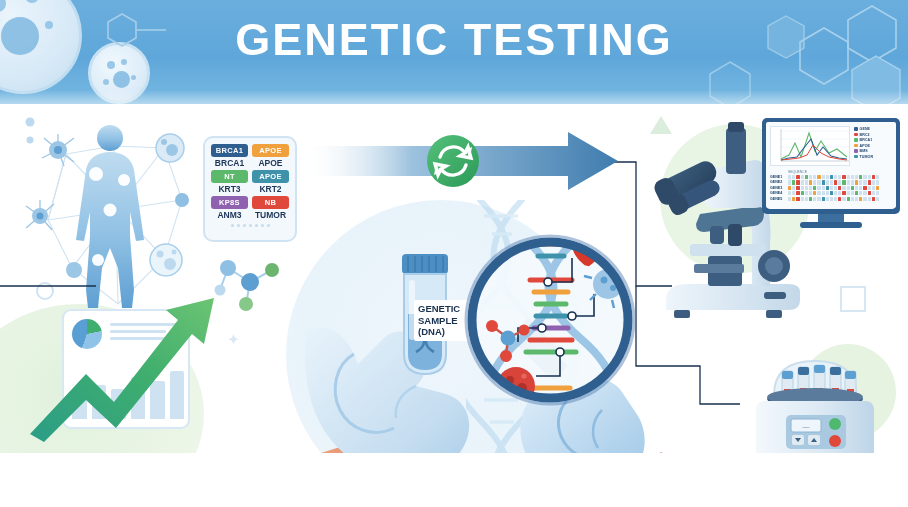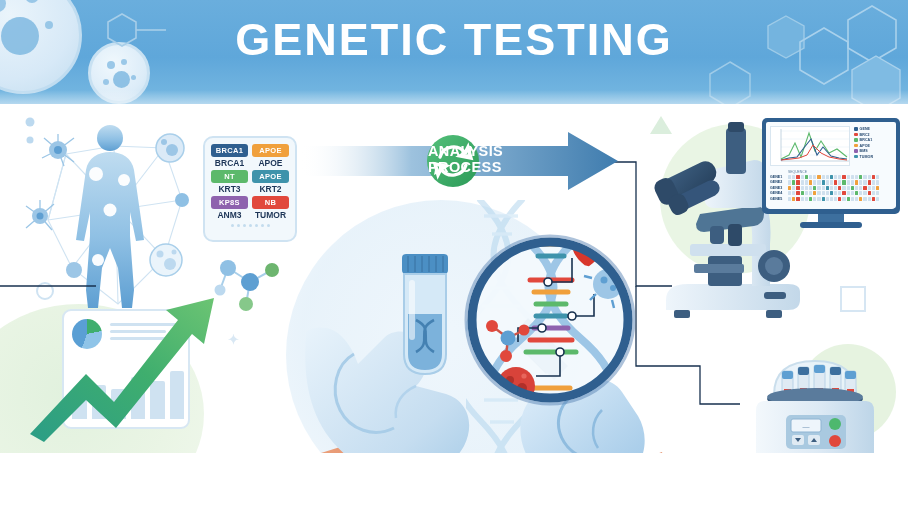--- a/index.html
+++ b/index.html
@@ -330,24 +330,20 @@
                 <stop offset="100%" stop-color="#2c9a58"></stop>
             </linearGradient>
           </defs>
           <circle cx="27" cy="27" r="26" fill="url(#rg)"></circle>
           <path d="M14,23 A14,14 0 0 1 39,19 L34,22 L45,24 L42,13 L39,19" fill="none" stroke="#ffffff" stroke-width="3.4" stroke-linecap="round"></path>
           <path d="M40,31 A14,14 0 0 1 15,35 L20,32 L9,30 L12,41 L15,35" fill="none" stroke="#ffffff" stroke-width="3.4" stroke-linecap="round"></path>
           <path d="M40,16 L46,13 L44,24 Z" fill="#ffffff"></path>
           <path d="M14,38 L8,41 L10,30 Z" fill="#ffffff"></path>
         </svg>
       </div>
-      <div class="arrow-label">
-        <span>ANALYSIS</span><br>
-        <span>PROCESS</span>
-      </div>
     </div>
 
     <div class="dna-bg-left">
       <svg width="70" height="300" viewBox="0 0 70 300">
         <g stroke="#b4d6ee" stroke-width="6" fill="none" stroke-linecap="round">
           <path d="M14,0 C52,40 52,70 14,110 C-24,150 -24,180 14,220 C52,260 52,285 14,300"></path>
           <path d="M56,0 C18,40 18,70 56,110 C94,150 94,180 56,220 C18,260 18,285 56,300"></path>
         </g>
         <g stroke="#c8e2f4" stroke-width="3.4">
           <line x1="18" y1="16" x2="52" y2="16"></line>
@@ -425,20 +421,25 @@
                  C318,166 302,162 292,170 L276,182
                  C268,170 256,168 246,176 Z" fill="url(#glove2)"></path>
         <path d="M276,182 C262,192 258,212 268,228 C278,244 300,250 316,242" fill="none" stroke="#8fbcdf" stroke-width="3"></path>
         <path d="M306,196 C296,206 294,222 302,234" fill="none" stroke="#8fbcdf" stroke-width="2.5"></path>
 
         <path d="M232,104 L268,140 L250,160 L214,124 Z" fill="#41699a"></path>
         <path d="M248,128 L272,152 L258,166 L234,142 Z" fill="#5c86b5"></path>
       </svg>
     </div>
 
+    <div class="tube-label">
+      <span>GENETIC</span><br>
+      <span>SAMPLE</span><br>
+      <span>(DNA)</span>
+    </div>
 
     <div class="magnifier">
       <svg width="200" height="200" viewBox="0 0 200 200">
         <defs>
           <clipPath id="lensclip">
               <circle cx="98" cy="96" r="78"></circle>
             </clipPath>
         </defs>
         <circle cx="98" cy="96" r="78" fill="#f2f9fd" opacity=".96"></circle>
         <g clip-path="url(#lensclip)">

